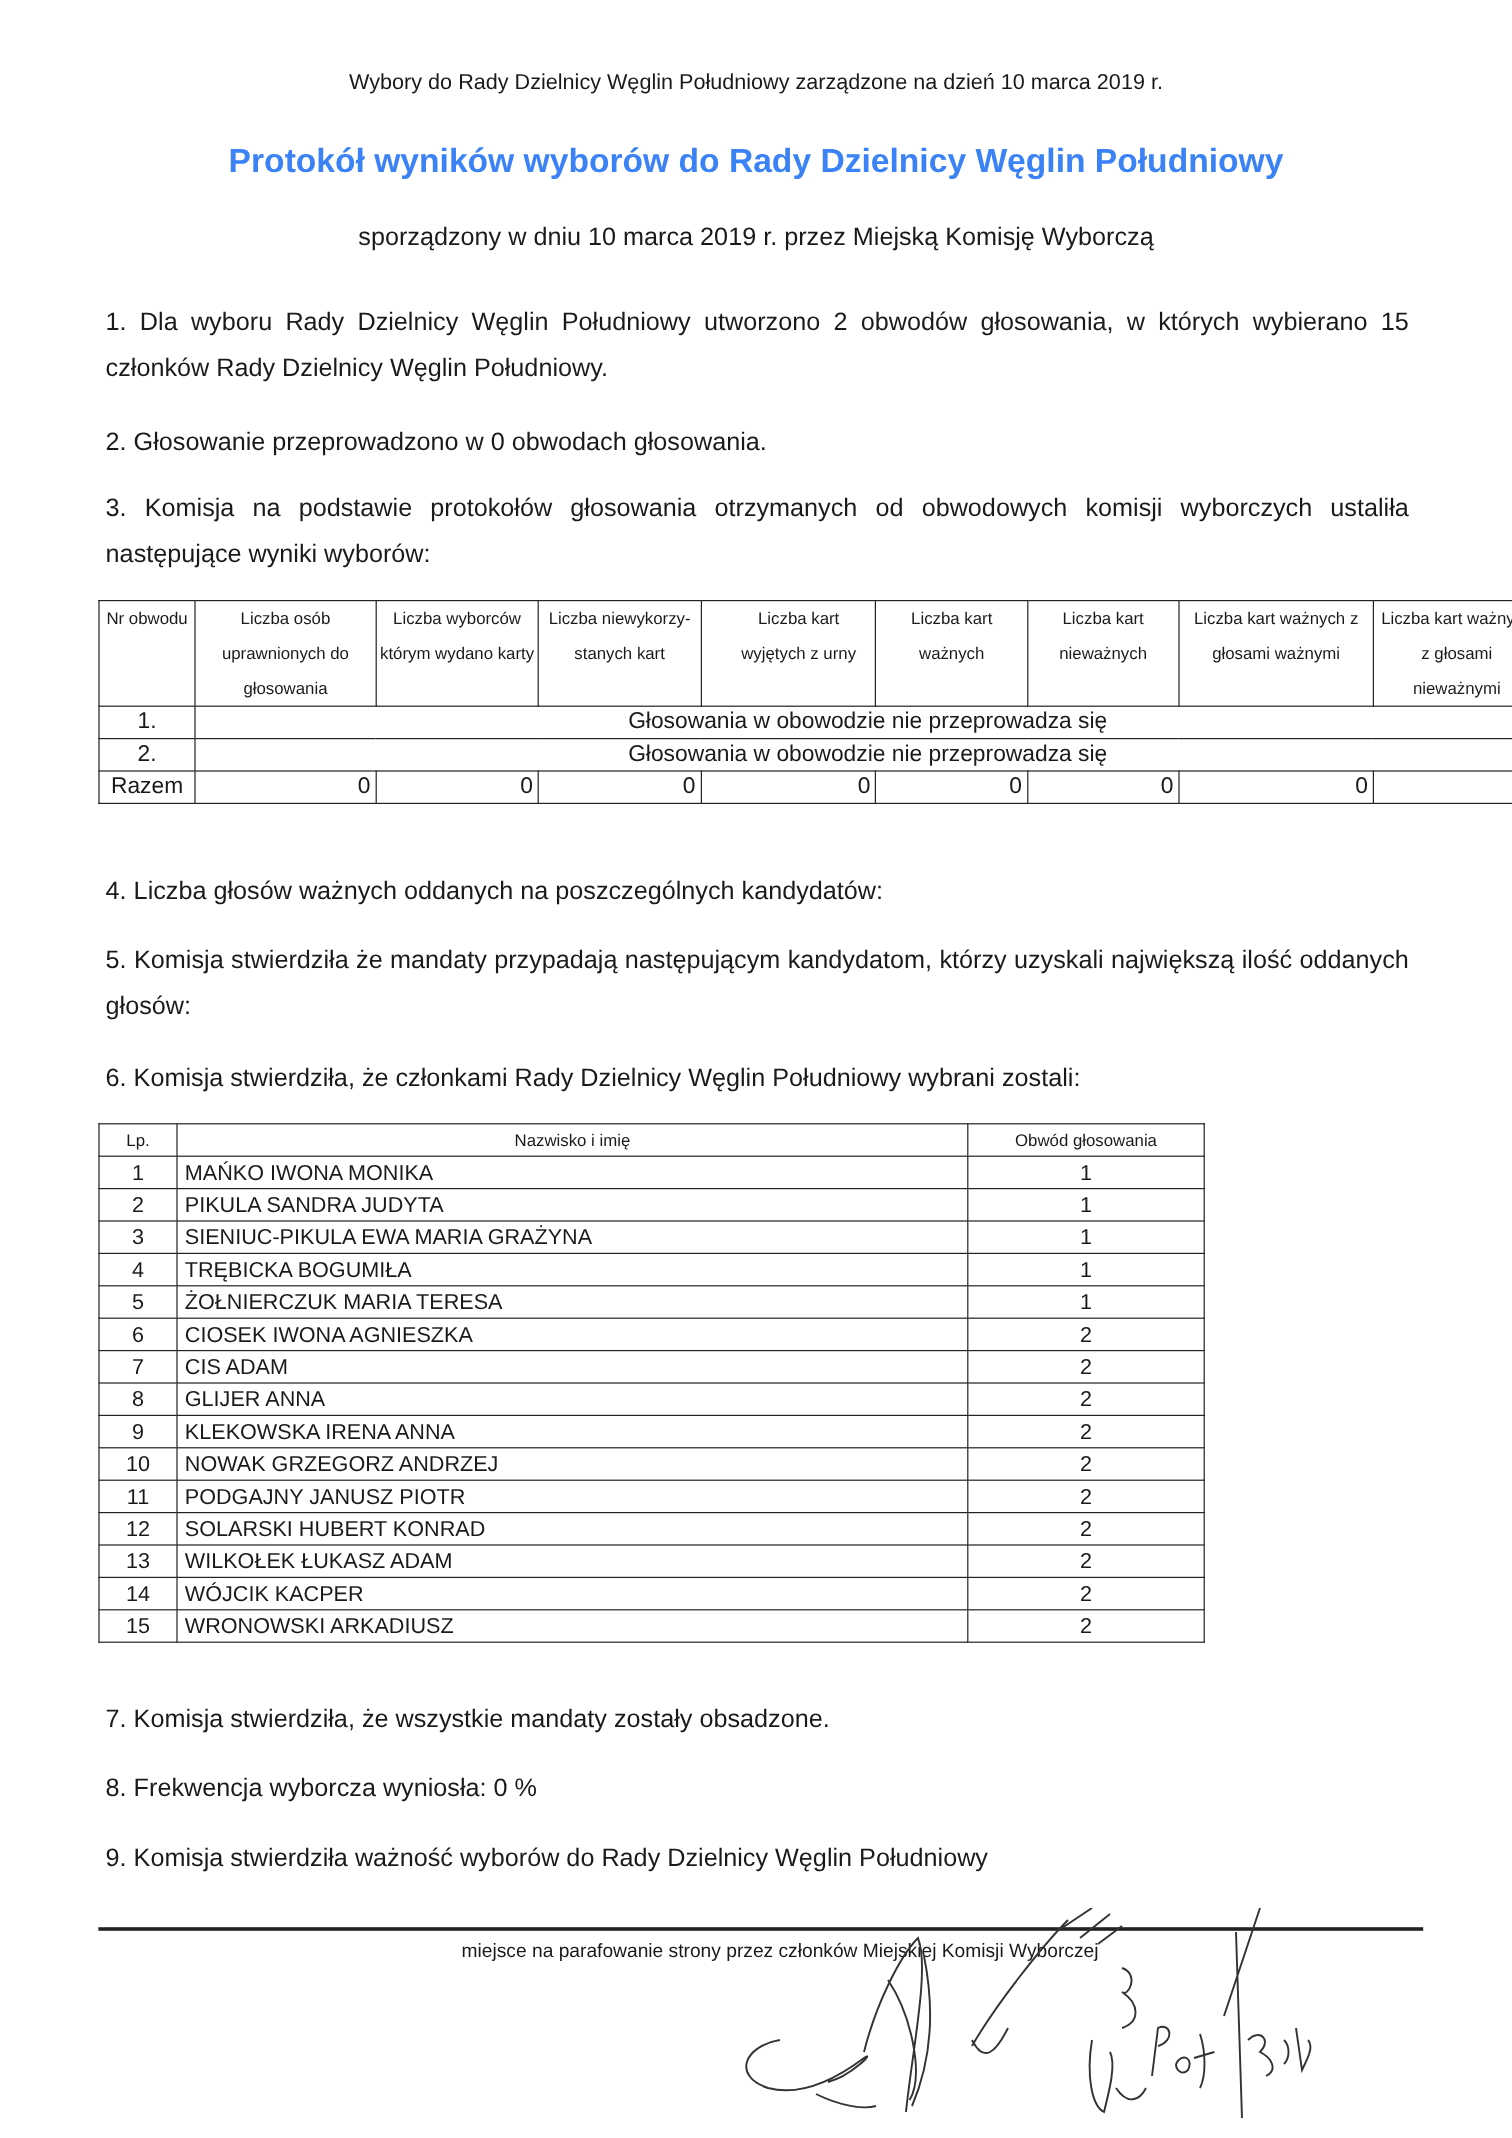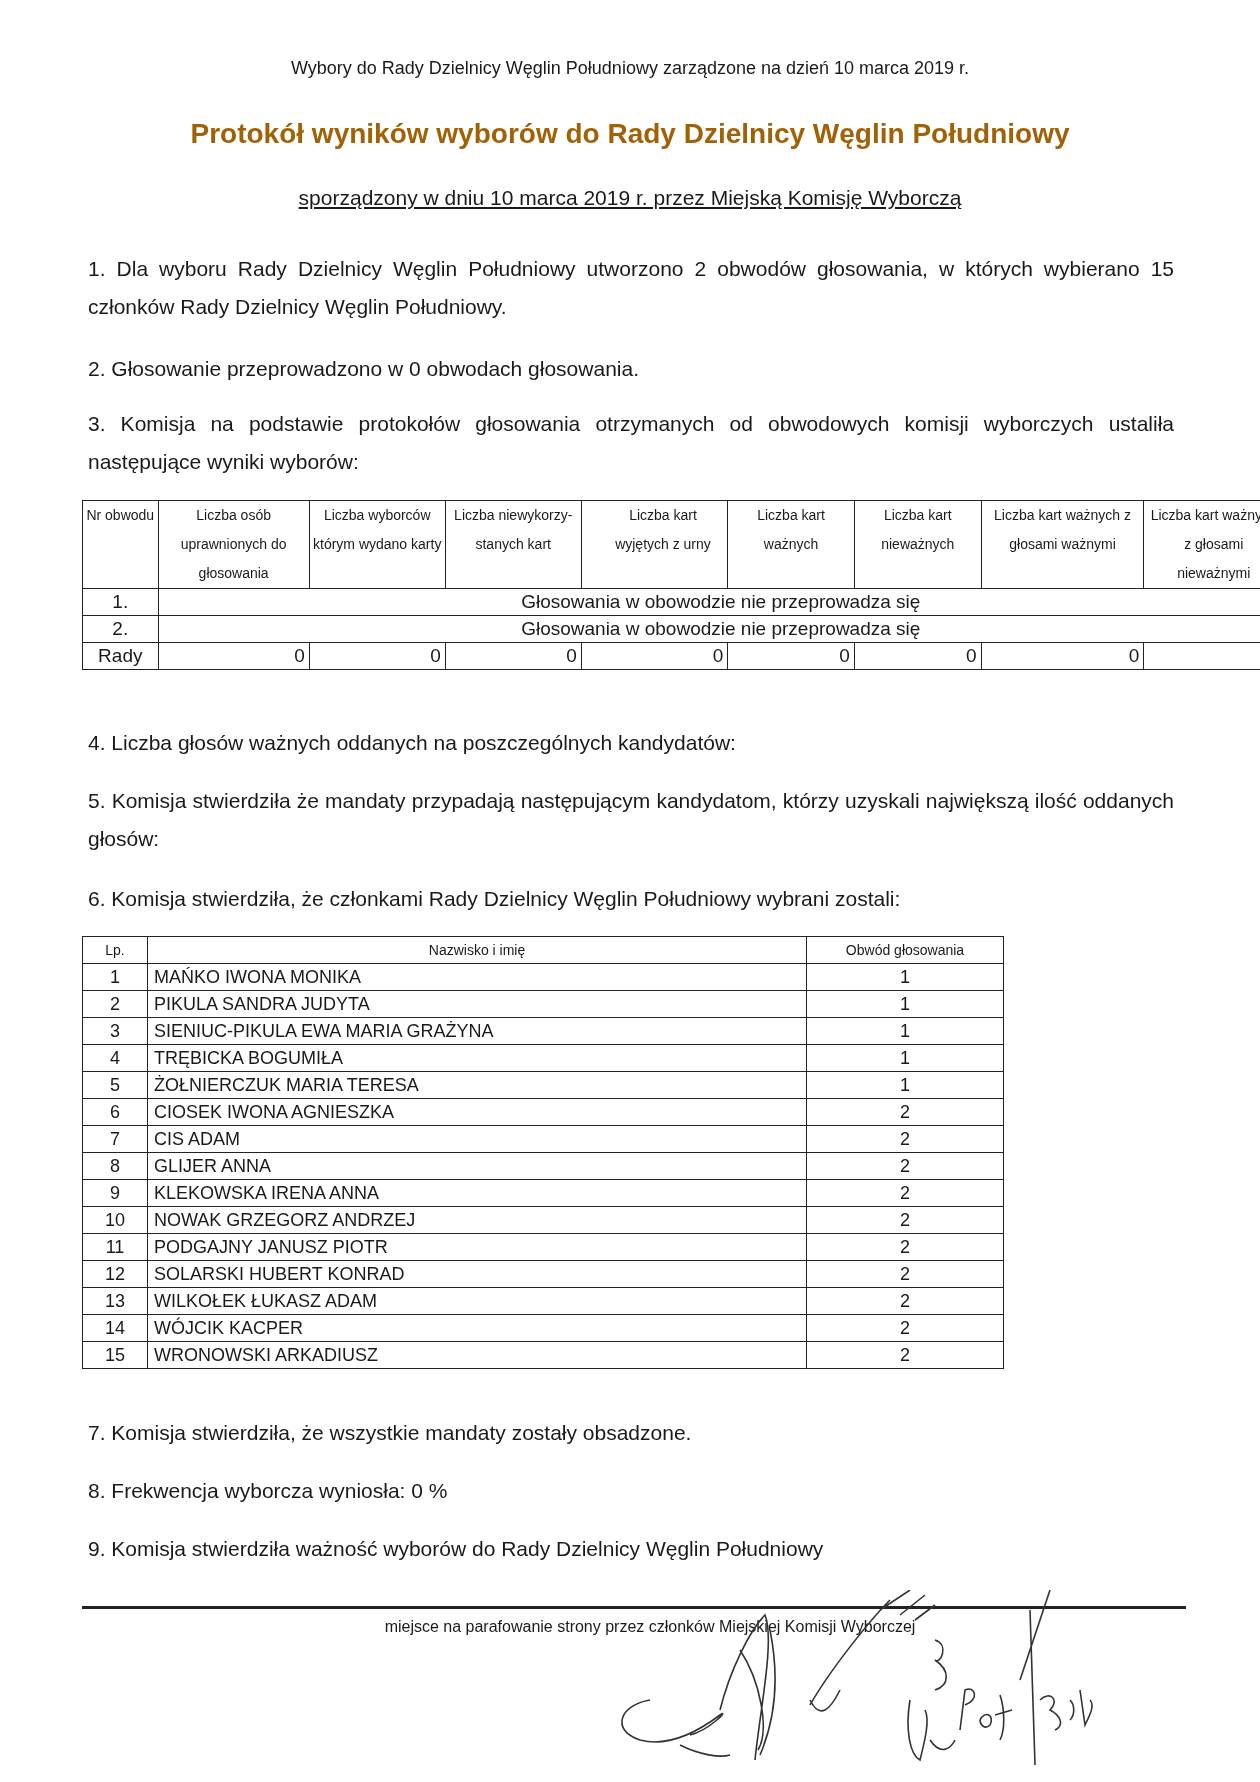--- a/index.html
+++ b/index.html
@@ -1,21 +1,21 @@
 <!DOCTYPE html>
 <html><head>
 <meta charset="utf-8">
 <style>
   html, body { margin: 0; padding: 0; background: #ffffff; }
   body { width: 1260px; height: 1782px; position: relative; overflow: hidden;
          font-family: "Liberation Sans", sans-serif; color: #1a1a1a; }
   .page { position: absolute; left: 0; top: 0; width: 1260px; height: 1782px; }
   .header-line { position: absolute; top: 58px; left: 0; width: 1260px; text-align: center; font-size: 18px; }
-  .title { position: absolute; top: 118px; left: 0; width: 1260px; text-align: center; font-size: 28px; font-weight: bold; color: #a16207; }
-  .subtitle { position: absolute; top: 186px; left: 0; width: 1260px; text-align: center; font-size: 21px; text-decoration: underline; }
+  .title { position: absolute; top: 118px; left: 0; width: 1260px; text-align: center; font-size: 28px; font-weight: bold; color: #3b82f6; }
+  .subtitle { position: absolute; top: 186px; left: 0; width: 1260px; text-align: center; font-size: 21px; }
   .para { position: absolute; left: 88px; width: 1086px; font-size: 21px; line-height: 38px; text-align: justify; }
   .para b { font-weight: normal; }
   table { border-collapse: collapse; position: absolute; }
   td, th { border: 1.5px solid #222; padding: 0 4px; }
   .t1 { left: 82px; top: 500px; width: 1202px; }
   .t1 th { font-weight: normal; font-size: 14px; line-height: 29px; vertical-align: top; text-align: center; padding: 0 2px; }
   .t1 td { font-size: 19px; height: 26px; }
   .t1 .span-row { text-align: center; }
   .t1 .num { text-align: right; }
   .t1 .nr { text-align: center; }
@@ -61,21 +61,21 @@
     </tr>
     <tr>
       <td class="nr">1.</td>
       <td class="span-row" colspan="8">Głosowania w obowodzie nie przeprowadza się</td>
     </tr>
     <tr>
       <td class="nr">2.</td>
       <td class="span-row" colspan="8">Głosowania w obowodzie nie przeprowadza się</td>
     </tr>
     <tr>
-      <td class="nr">Rady</td>
+      <td class="nr">Razem</td>
       <td class="num">0</td>
       <td class="num">0</td>
       <td class="num">0</td>
       <td class="num">0</td>
       <td class="num">0</td>
       <td class="num">0</td>
       <td class="num">0</td>
       <td class="num">0</td>
     </tr>
   </tbody>

